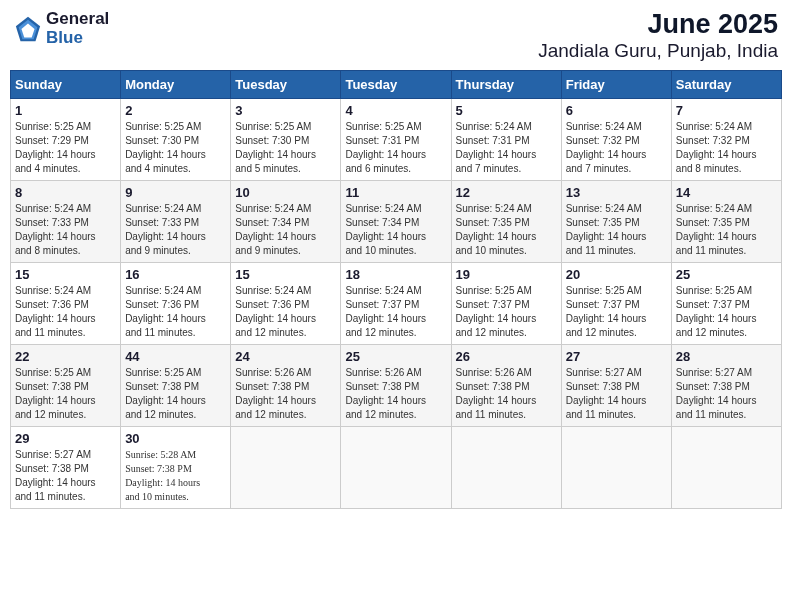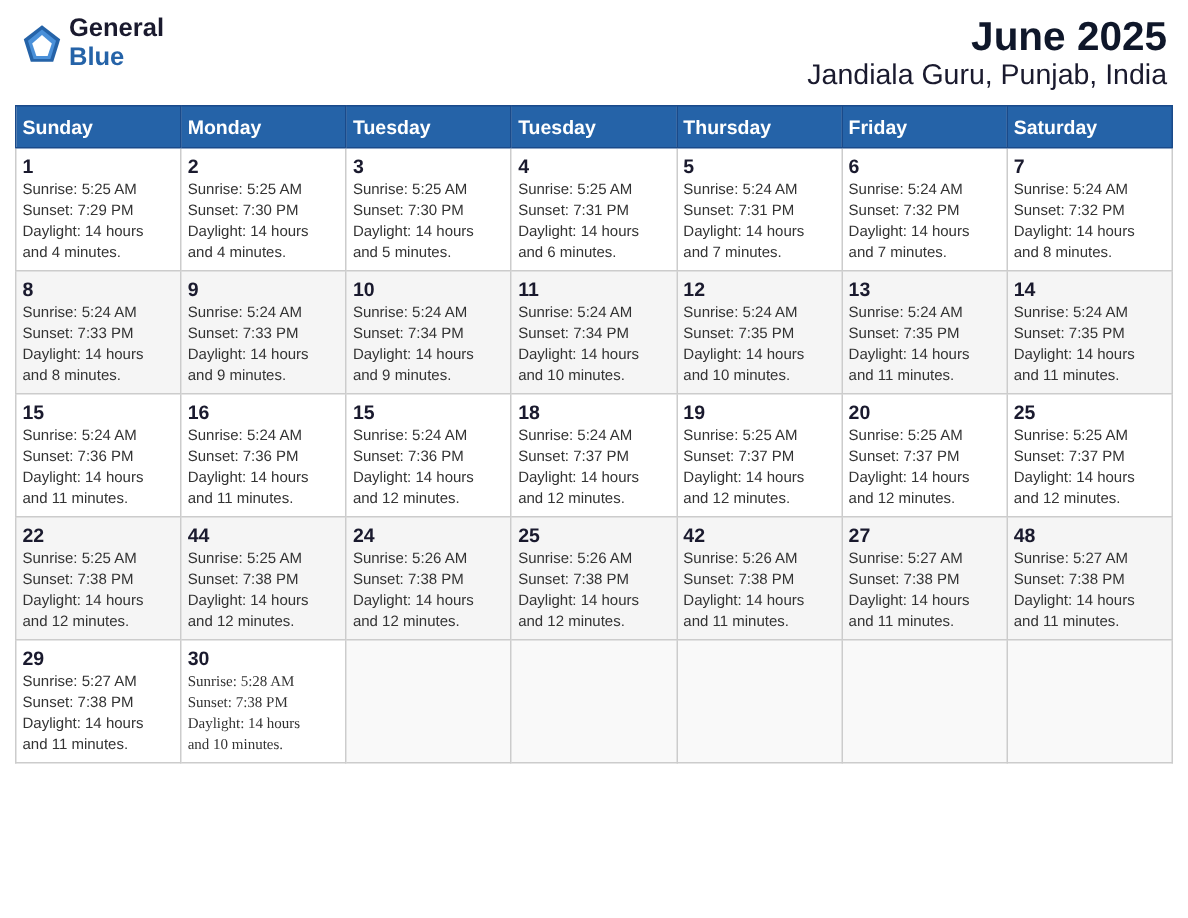--- a/index.html
+++ b/index.html
@@ -292,35 +292,35 @@
 and 12 minutes.</div>
         </td>
         <td>
           <div class="day-num">25</div>
           <div class="day-detail" style="white-space: pre-line;">Sunrise: 5:26 AM
 Sunset: 7:38 PM
 Daylight: 14 hours
 and 12 minutes.</div>
         </td>
         <td>
-          <div class="day-num">42</div>
+          <div class="day-num">26</div>
           <div class="day-detail" style="white-space: pre-line;">Sunrise: 5:26 AM
 Sunset: 7:38 PM
 Daylight: 14 hours
 and 11 minutes.</div>
         </td>
         <td>
           <div class="day-num">27</div>
           <div class="day-detail" style="white-space: pre-line;">Sunrise: 5:27 AM
 Sunset: 7:38 PM
 Daylight: 14 hours
 and 11 minutes.</div>
         </td>
         <td>
-          <div class="day-num">48</div>
+          <div class="day-num">28</div>
           <div class="day-detail" style="white-space: pre-line;">Sunrise: 5:27 AM
 Sunset: 7:38 PM
 Daylight: 14 hours
 and 11 minutes.</div>
         </td>
       </tr>
       <tr>
         <td>
           <div class="day-num">29</div>
           <div class="day-detail" style="white-space: pre-line;">Sunrise: 5:27 AM

